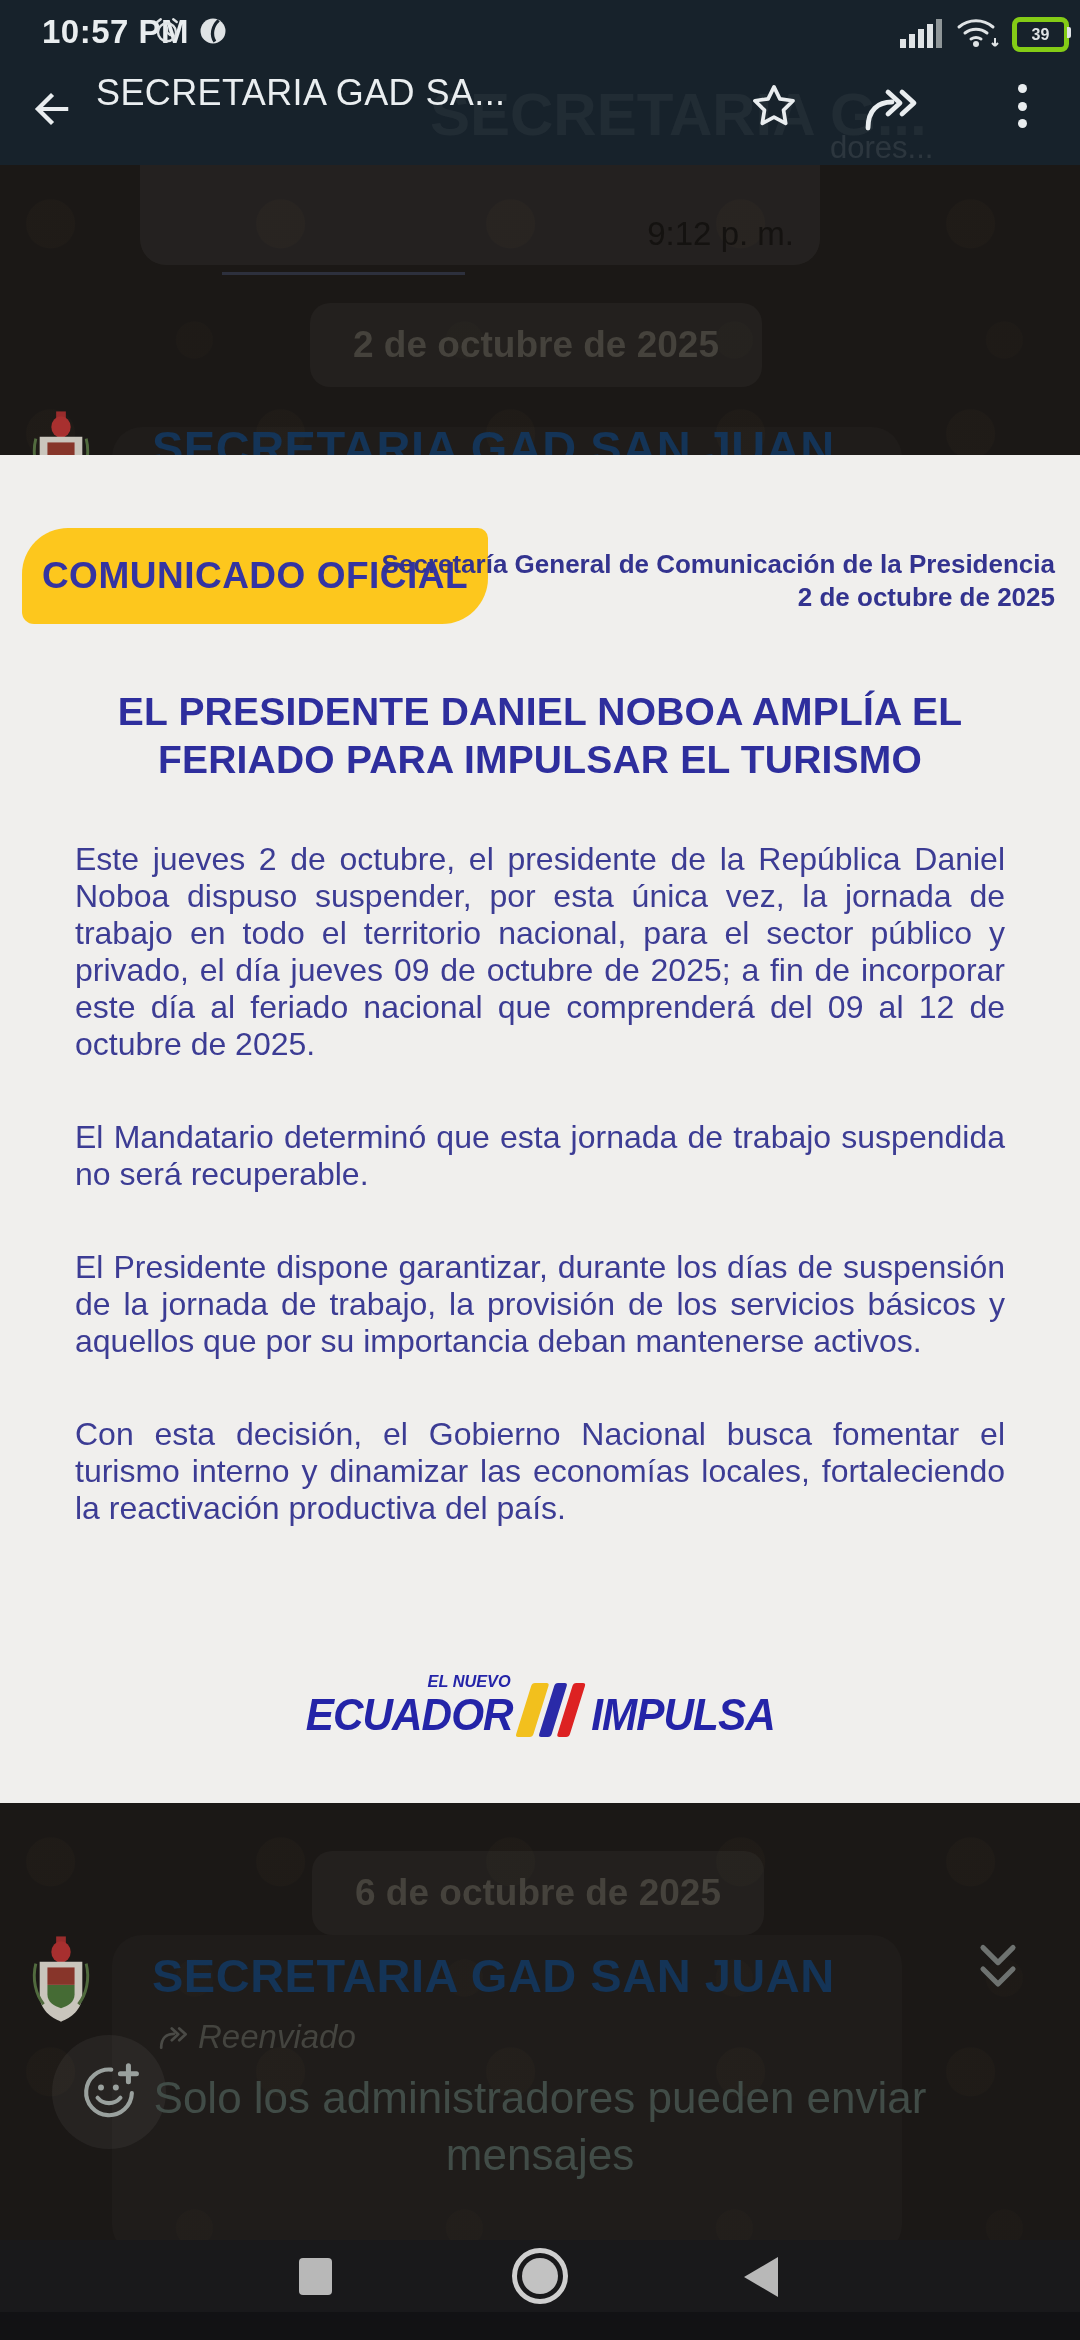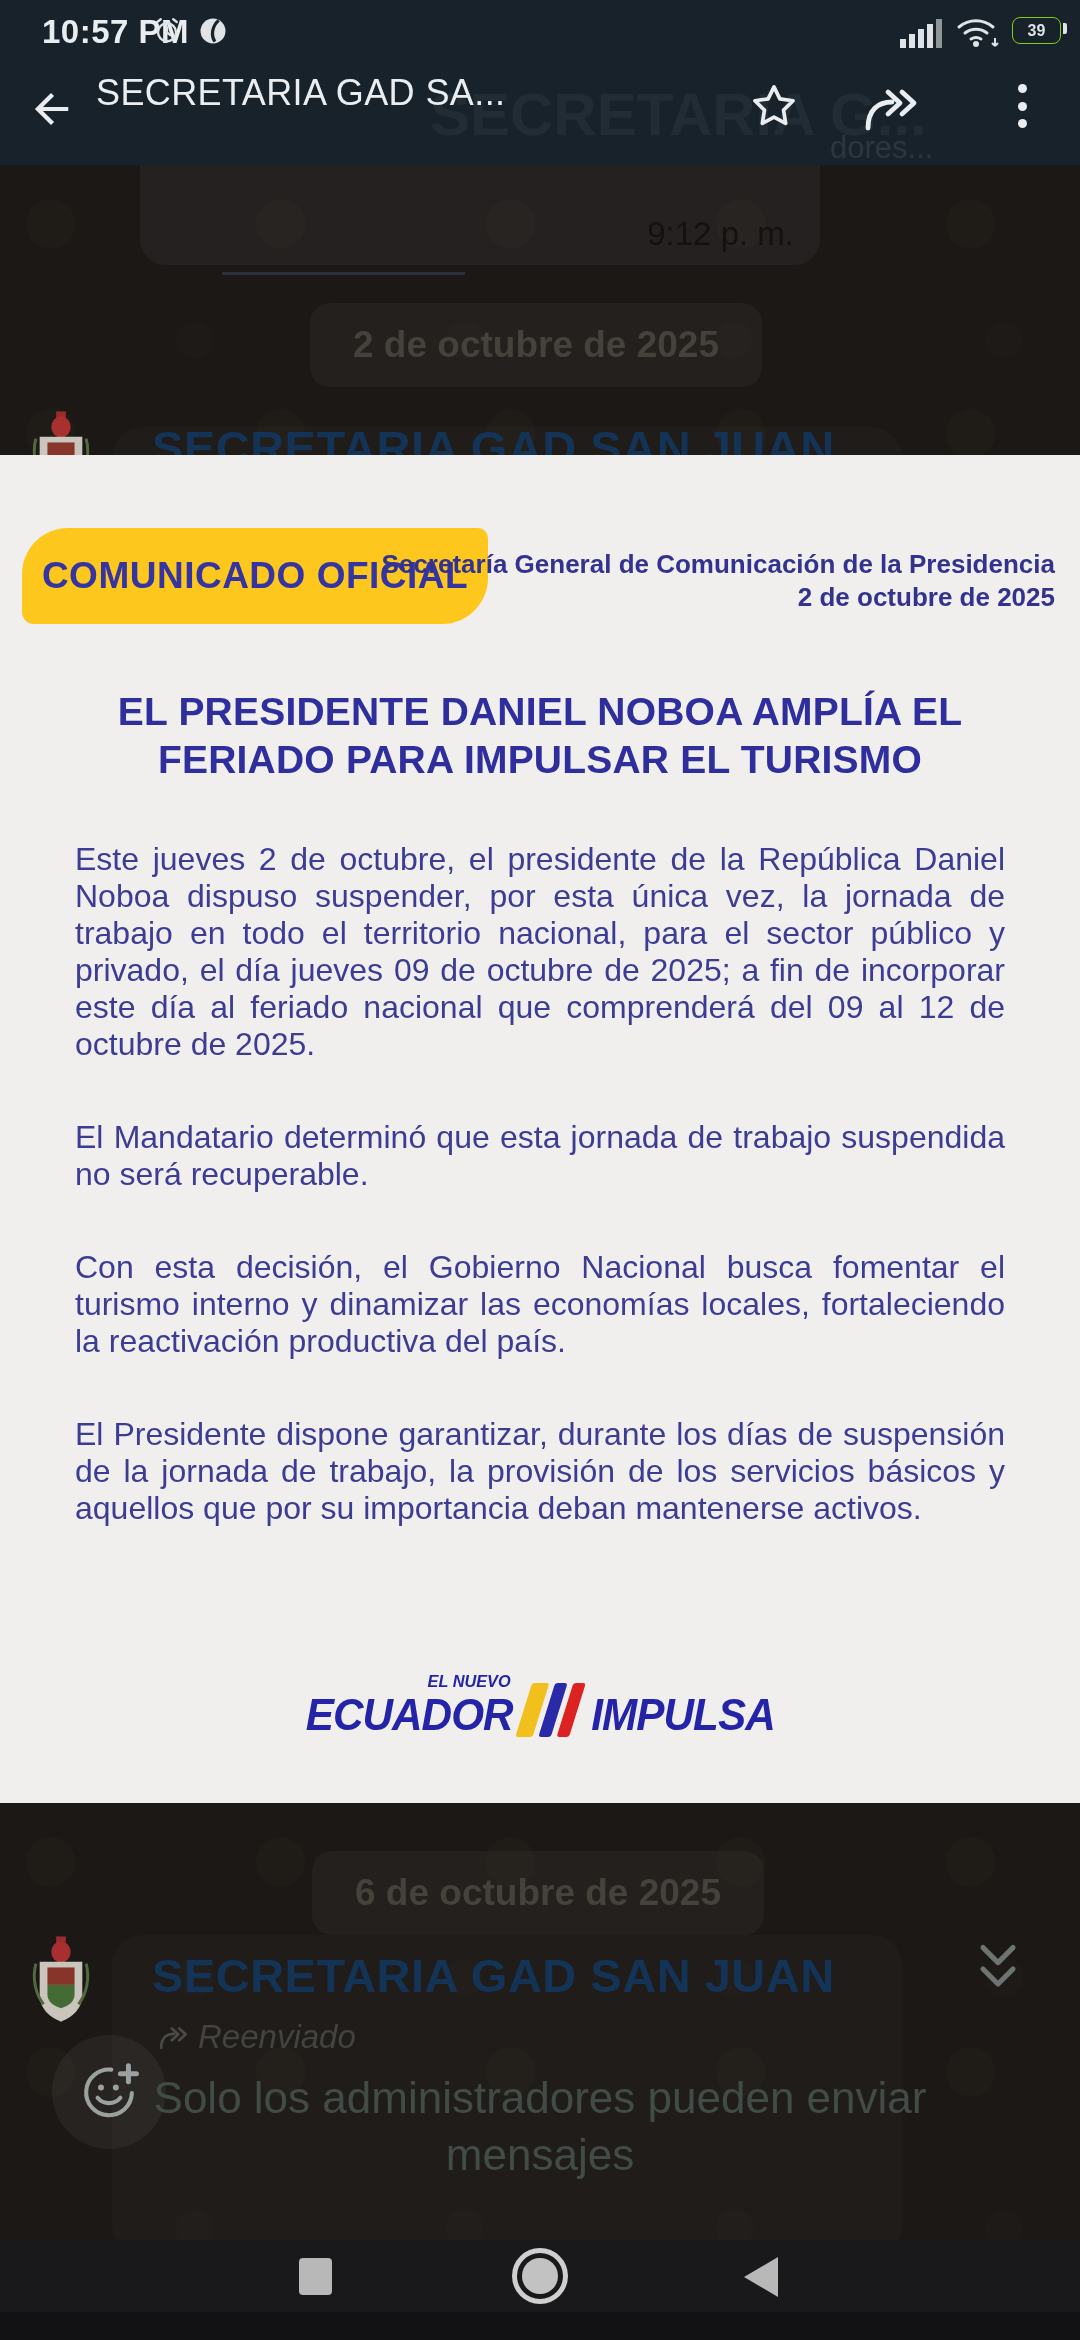--- a/index.html
+++ b/index.html
@@ -5,21 +5,21 @@
   html,body{margin:0;padding:0;}
   body{
     width:1080px;height:2340px;position:relative;overflow:hidden;
     background:#131313;font-family:"Liberation Sans",sans-serif;
     -webkit-font-smoothing:antialiased;
   }
   
   .topbar{position:absolute;top:0;left:0;width:1080px;height:165px;background:#17222b;z-index:40;}
   .time{position:absolute;left:42px;top:13px;font-size:33px;font-weight:bold;color:#e9edef;letter-spacing:.5px;}
   .sicon{position:absolute;top:16px;}
-  .battery{position:absolute;left:1012px;top:17px;width:47px;height:25px;border:1px solid #84cc16;border-radius:8px;
+  .battery{position:absolute;left:1012px;top:17px;width:47px;height:25px;border:5px solid #84cc16;border-radius:8px;
     display:flex;align-items:center;justify-content:center;}
   .battery::after{content:"";position:absolute;right:-7px;top:5px;width:4px;height:11px;background:#dfe3e5;border-radius:0 2px 2px 0;}
   .battery span{font-size:16px;font-weight:bold;color:#dfe3e5;line-height:1;}
   .ghost-title{position:absolute;left:430px;top:80px;font-size:60px;font-weight:bold;color:rgba(233,237,239,0.05);white-space:nowrap;}
   .ghost-snippet{position:absolute;left:830px;top:130px;font-size:31px;color:rgba(233,237,239,0.10);white-space:nowrap;}
   .back-btn{position:absolute;left:28px;top:86px;width:46px;height:46px;}
   .h-title{position:absolute;left:96px;top:72px;font-size:36px;color:#eaeef0;letter-spacing:.4px;white-space:nowrap;}
   .h-sub{position:absolute;left:98px;top:131px;font-size:31px;color:#e2e6e8;white-space:nowrap;}
   .star-btn{position:absolute;left:748px;top:80px;width:52px;height:52px;}
   .fwd-btn{position:absolute;left:862px;top:84px;width:64px;height:48px;}
@@ -180,22 +180,22 @@
     <div>Secretaría General de Comunicación de la Presidencia</div>
     <div>2 de octubre de 2025</div>
   </div>
   <div class="doc-title">
     <div>EL PRESIDENTE DANIEL NOBOA AMPLÍA EL</div>
     <div>FERIADO PARA IMPULSAR EL TURISMO</div>
   </div>
   <div class="paras">
     <p>Este jueves 2 de octubre, el presidente de la República Daniel Noboa dispuso suspender, por esta única vez, la jornada de trabajo en todo el territorio nacional, para el sector público y privado, el día jueves 09 de octubre de 2025; a fin de incorporar este día al feriado nacional que comprenderá del 09 al 12 de octubre de 2025.</p>
     <p>El Mandatario determinó que esta jornada de trabajo suspendida no será recuperable.</p>
+    <p>El Presidente dispone garantizar, durante los días de suspensión de la jornada de trabajo, la provisión de los servicios básicos y aquellos que por su importancia deban mantenerse activos.</p>
     <p>Con esta decisión, el Gobierno Nacional busca fomentar el turismo interno y dinamizar las economías locales, fortaleciendo la reactivación productiva del país.</p>
-    <p>El Presidente dispone garantizar, durante los días de suspensión de la jornada de trabajo, la provisión de los servicios básicos y aquellos que por su importancia deban mantenerse activos.</p>
   </div>
   <div class="logo">
     <div class="logo-inner">
       <span class="logo-left">
         <span class="logo-tag">EL NUEVO</span>
         <span>ECUADOR</span>
       </span>
       <span class="stripes">
           <i class="st-y"></i>
           <i class="st-b"></i>

